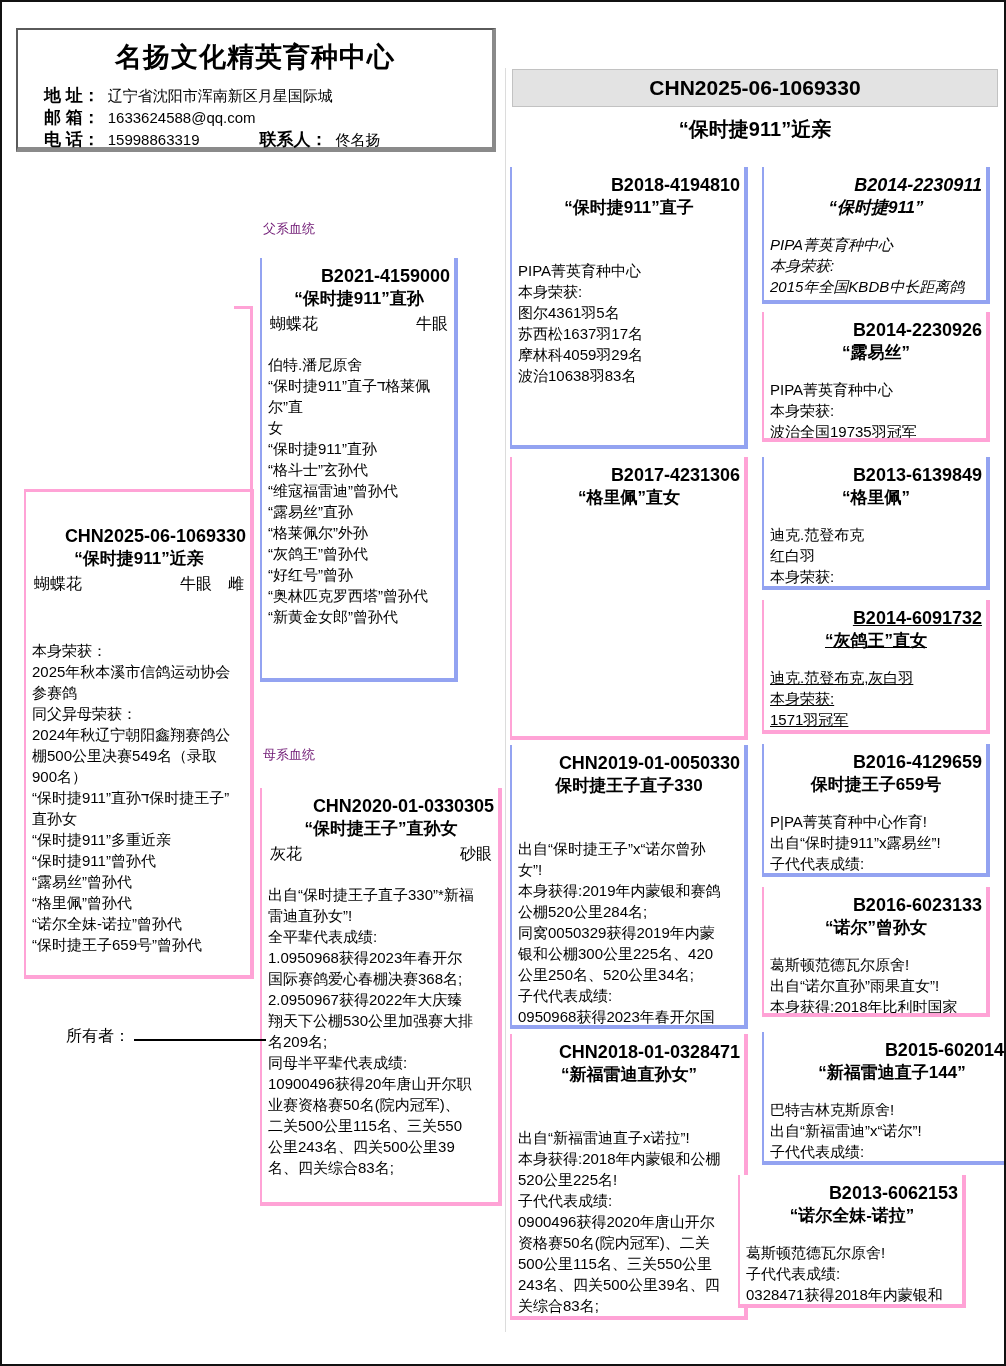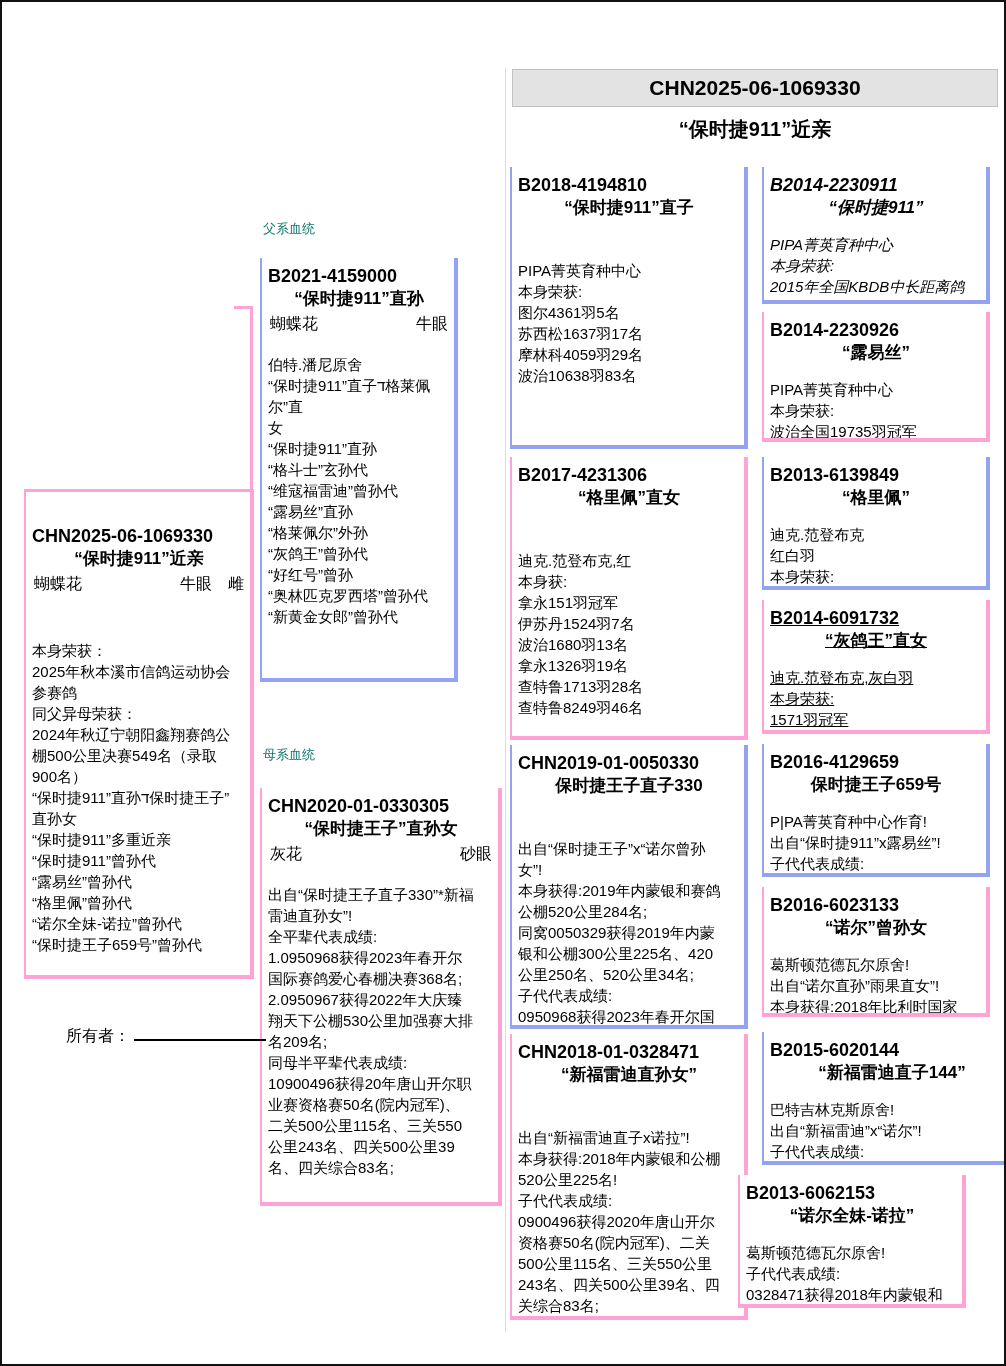--- a/index.html
+++ b/index.html
@@ -22,47 +22,66 @@
   .contact-gap{margin-left:60px;}
   
   .vdiv{position:absolute;left:503px;top:66px;width:1px;height:1264px;background:#dcdcdc;}
   .ringbar{
     position:absolute;left:510px;top:67px;width:486px;height:38px;
     background:#e3e3e3;border:1px solid #c2c2c2;box-sizing:border-box;
     font-size:21px;font-weight:bold;text-align:center;line-height:36px;
   }
   .rsub{position:absolute;left:510px;top:114px;width:486px;text-align:center;font-size:20px;font-weight:bold;}
   
-  .linlabel{position:absolute;font-size:13px;color:#0f766e;}
+  .linlabel{position:absolute;font-size:13px;color:#701a75;}
   
   .box{
     position:absolute;background:#fff;box-sizing:border-box;overflow:hidden;
     border-style:solid;border-width:0 4px 4px 2px;border-color:#888;
     padding:6px 4px 0 6px;
   }
   .box.subject{border-width:3px 4px 4px 2px;padding-top:32px;}
-  .box .ring{font-size:18px;font-weight:bold;text-align:left;line-height:1.35;}
+  .box .ring{font-size:18px;font-weight:bold;text-align:right;line-height:1.35;}
   .box .bname{font-size:17px;font-weight:bold;text-align:center;line-height:1.35;}
   .box .traits{display:flex;justify-content:space-between;font-size:16px;line-height:21px;margin-top:2px;padding:0 2px;}
   .box .body{font-size:15px;line-height:1.4;white-space:pre-line;}
   .subject .body{margin-top:46px;}
   .parent .body{margin-top:20px;}
   .gp .body{margin-top:40px;}
   .ggp .body{margin-top:14px;}
   
   .conn{position:absolute;background:#f9a6d3;}
   
   .owner{position:absolute;left:64px;top:1022px;font-size:16px;}
   .owner .blank{display:inline-block;width:132px;height:15px;border-bottom:2px solid #000;margin-left:4px;}
 </style>
 </head>
 <body>
 
 <div class="page">
 
+  <div class="hcard">
+    <div class="htitle">名扬文化精英育种中心</div>
+    <div class="hrows">
+      <div class="hrow">
+        <span class="hlabel">地 址：</span>
+        <span class="hval">辽宁省沈阳市浑南新区月星国际城</span>
+      </div>
+      <div class="hrow">
+        <span class="hlabel">邮 箱：</span>
+        <span class="hval">1633624588@qq.com</span>
+      </div>
+      <div class="hrow">
+        <span class="hlabel">电 话：</span>
+        <span class="hval">15998863319</span>
+        <span class="hlabel contact-gap">联系人：</span>
+        <span class="hval">佟名扬</span>
+      </div>
+    </div>
+  </div>
 
   <div class="vdiv"></div>
   <div class="ringbar">CHN2025-06-1069330</div>
   <div class="rsub">“保时捷911”近亲</div>
 
   <div class="linlabel" style="left:261px;top:218px;">父系血统</div>
   <div class="linlabel" style="left:261px;top:744px;">母系血统</div>
 
   <div class="conn" style="left: 232px; top: 304px; width: 19px; height: 3px; background: rgb(255, 163, 214);"></div>
   <div class="conn" style="left: 248px; top: 304px; width: 3px; height: 185px; background: rgb(255, 163, 214);"></div>
@@ -142,28 +161,20 @@
 本身荣获:
 图尔4361羽5名
 苏西松1637羽17名
 摩林科4059羽29名
 波治10638羽83名</div>
   </div>
 
   <div class="box gp" style="left: 508px; top: 455px; width: 238px; height: 283px; border-color: rgb(255, 163, 214);">
     <div class="ring">B2017-4231306</div>
     <div class="bname">“格里佩”直女</div>
-    <div class="body">迪克.范登布克,红
-本身获:
-拿永151羽冠军
-伊苏丹1524羽7名
-波治1680羽13名
-拿永1326羽19名
-查特鲁1713羽28名
-查特鲁8249羽46名</div>
   </div>
 
   <div class="box gp" style="left: 508px; top: 743px; width: 238px; height: 284px; border-color: rgb(147, 163, 241);">
     <div class="ring">CHN2019-01-0050330</div>
     <div class="bname">保时捷王子直子330</div>
     <div class="body">出自“保时捷王子”x“诺尔曾孙
 女”!
 本身获得:2019年内蒙银和赛鸽
 公棚520公里284名;
 同窝0050329获得2019年内蒙

